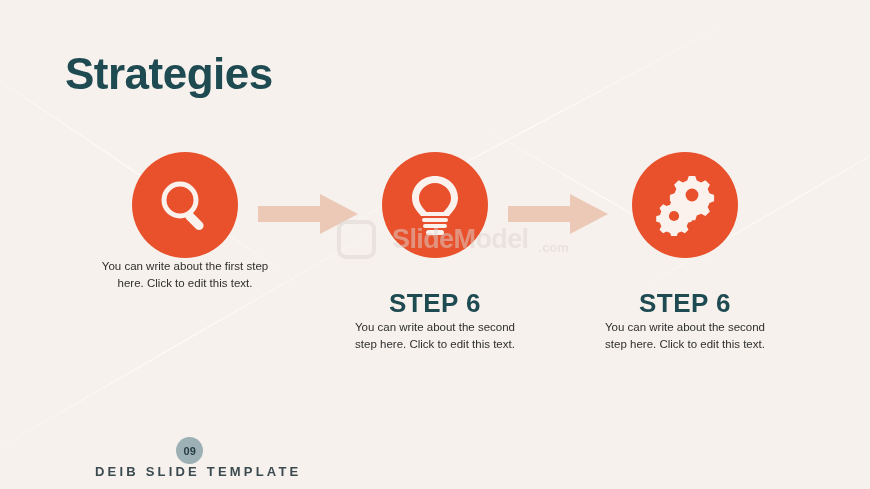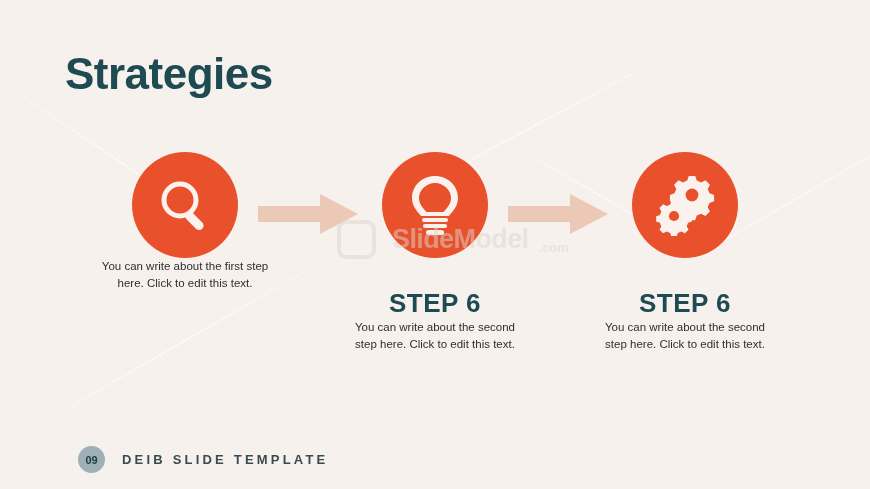--- a/index.html
+++ b/index.html
@@ -131,23 +131,24 @@
     color: #ddd5d0;
     align-self: flex-end;
     margin-bottom: 5px;
     margin-left: 1px;
   }
 
   
   #footer {
     position: absolute;
     left: 78px;
-    top: 446px;
-    display: flex;
-    align-items: center;
+    top: 437px;
+    display: flex;
+    align-items: center;
+    flex-direction: column;
   }
   #footer .badge {
     width: 27px;
     height: 27px;
     border-radius: 50%;
     background: #9db0b5;
     color: #233d45;
     font-size: 11px;
     font-weight: bold;
     display: flex;

